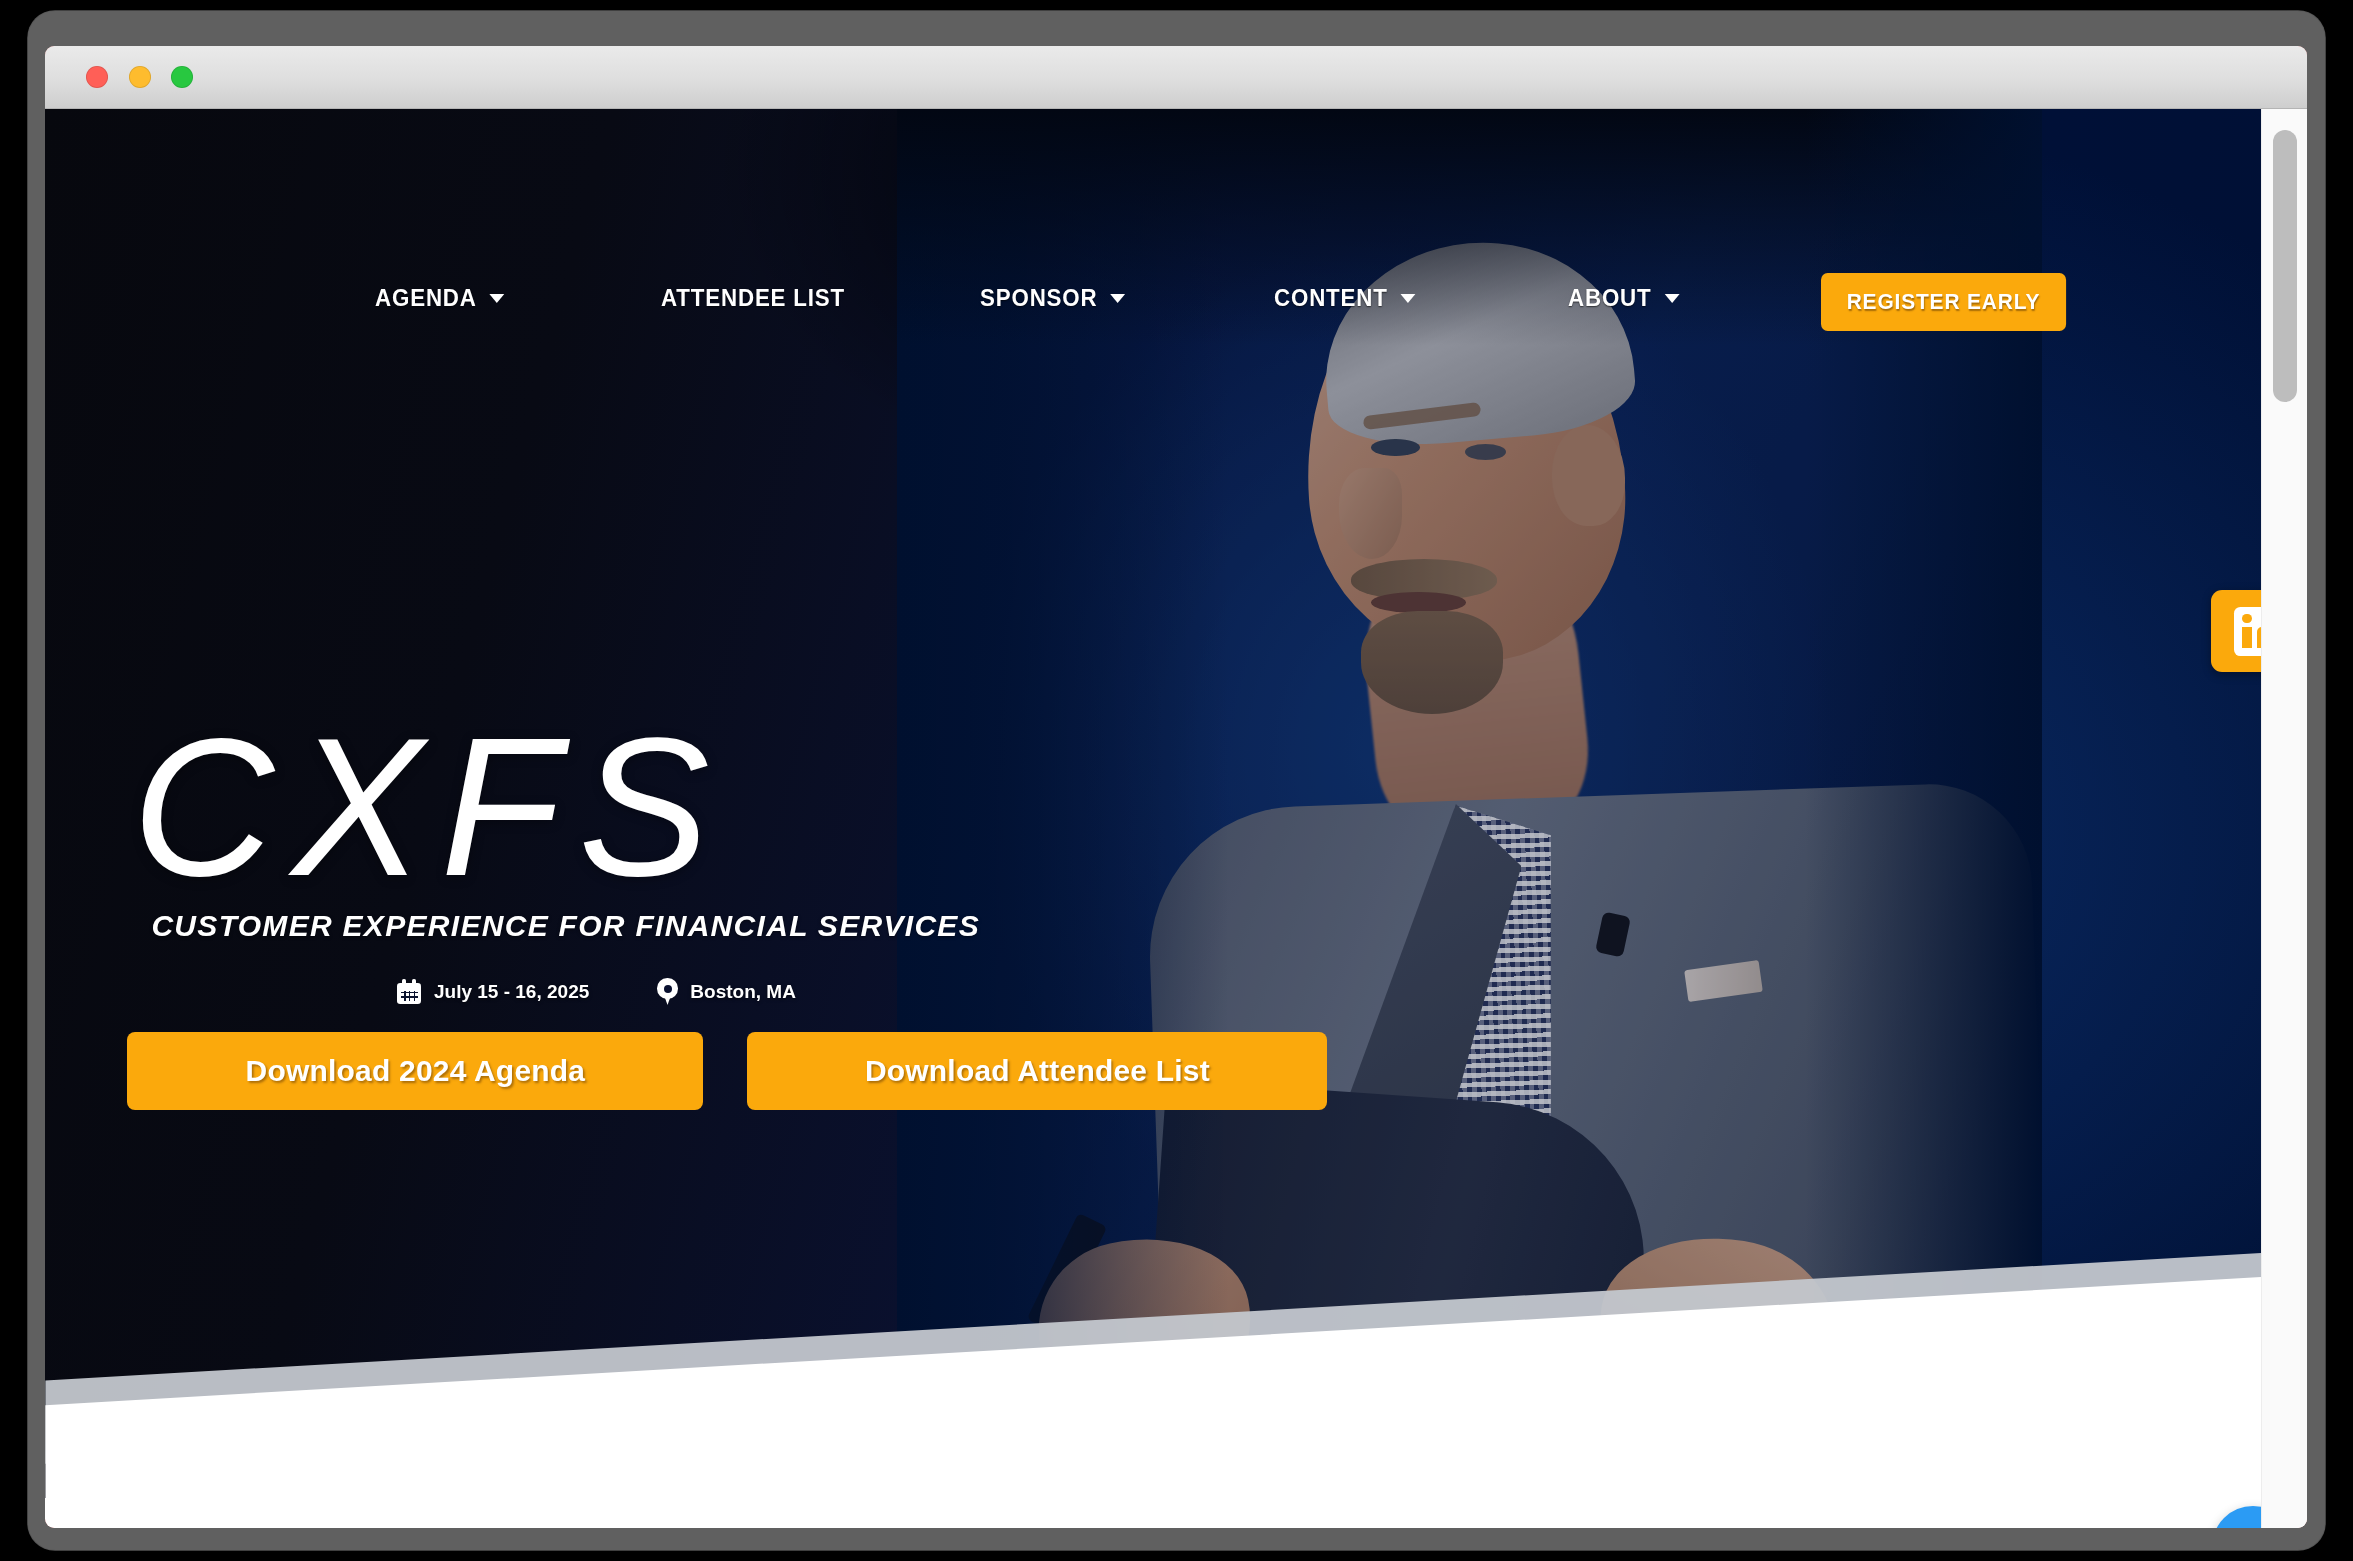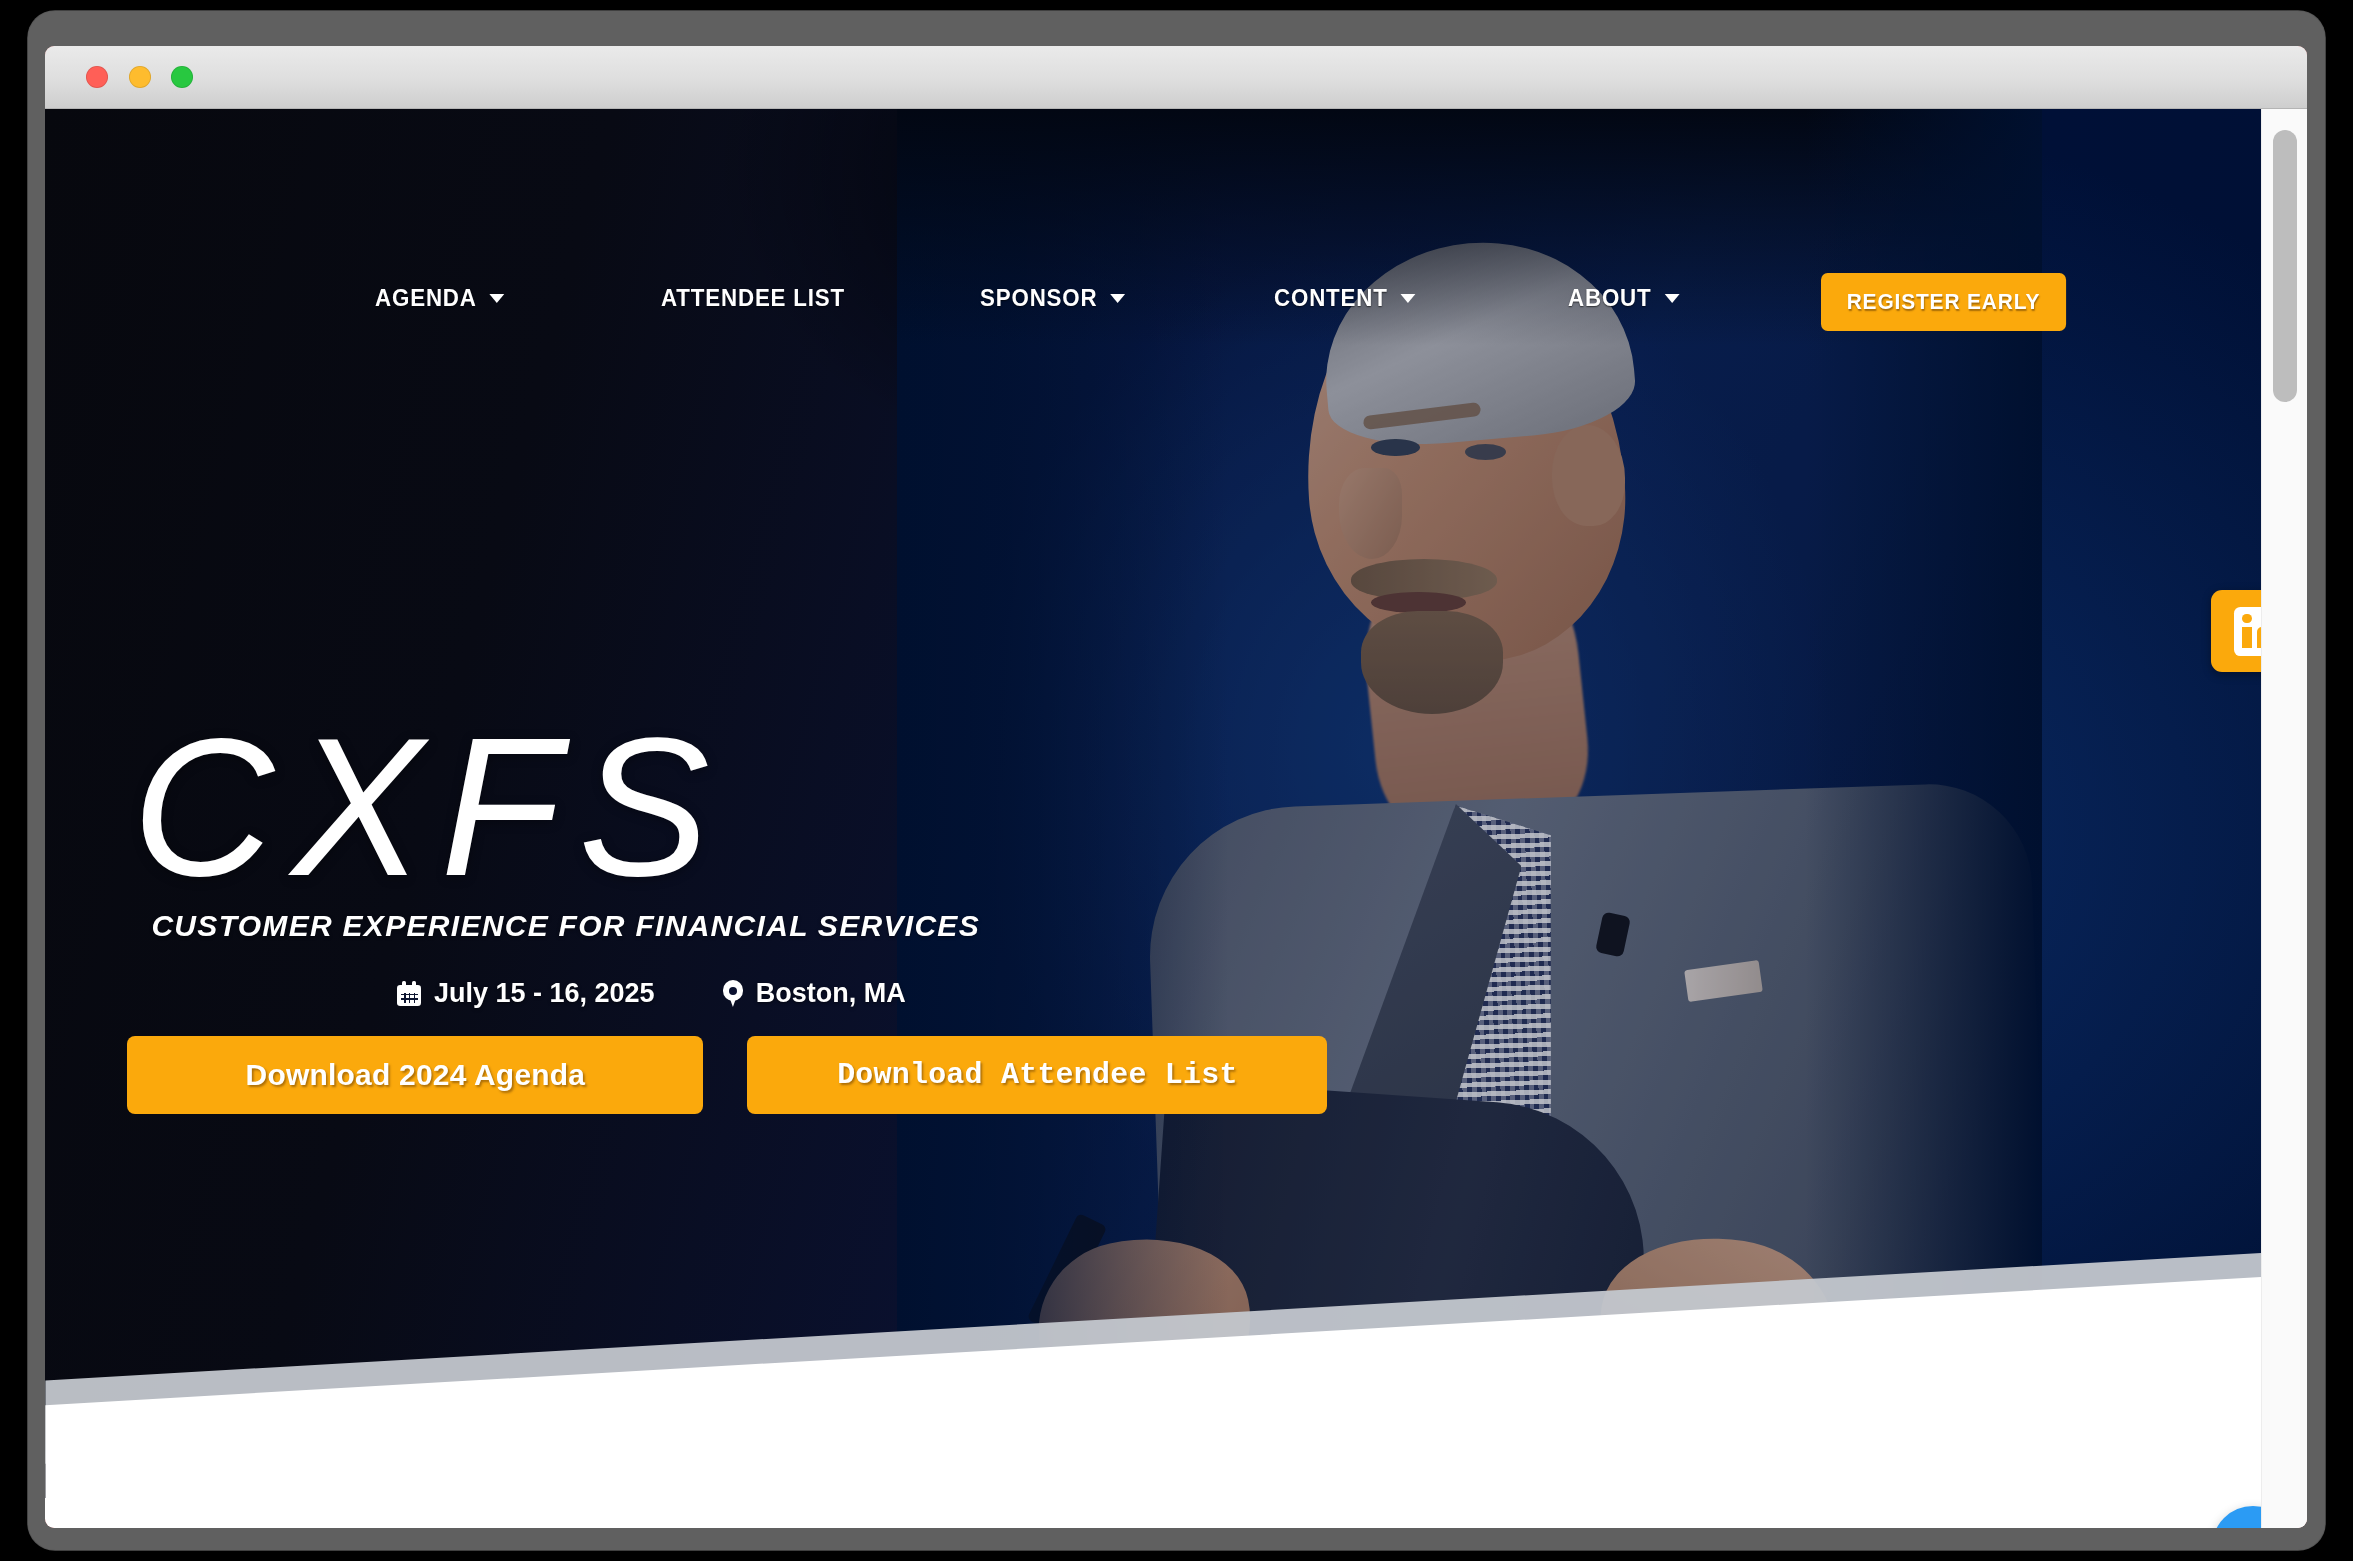--- a/index.html
+++ b/index.html
@@ -195,21 +195,21 @@
     text-shadow:0 1.6px 11px rgba(0,0,0,.35);
     font-style:italic;
   }
   .tagline {
     color:#fff; font-size:30px; font-weight:700; font-style:italic;
     letter-spacing:1.3px; margin-top:11px; margin-left:24px;
     text-shadow:0 0.8px 3.2px rgba(0,0,0,.55);
   }
   .meta { display:flex; gap:68px; margin-top:35px; margin-left:270px; }
   .meta-item { display:flex; align-items:center; gap:12.6px;
-               color:#fff; font-size:27px; font-weight:700;
+               color:#fff; font-size:19px; font-weight:700;
                text-shadow:0 0.8px 3.2px rgba(0,0,0,.6); white-space:nowrap; }
   .cal-icon { width:24px; height:25px; position:relative; flex:0 0 auto; }
   .cal-icon .body { position:absolute; left:0; top:4px; width:24px; height:21px;
                     background:#fff; border-radius:3.2px; }
   .cal-icon .tab1 { position:absolute; left:4.7px; top:0; width:4px; height:7px; background:#fff; border-radius:1.6px; }
   .cal-icon .tab2 { position:absolute; left:15px; top:0; width:4px; height:7px; background:#fff; border-radius:1.6px; }
   .cal-icon .grid { position:absolute; left:3.2px; top:12px; width:17.4px; height:9.5px;
                     background:
                       repeating-linear-gradient(90deg, transparent 0 3.2px, #0c1430 3.2px 4.7px),
                       repeating-linear-gradient(0deg, transparent 0 3.2px, #0c1430 3.2px 4.7px); }
@@ -223,21 +223,21 @@
 
   .cta-row { display:flex; gap:44px; margin-top:27px; }
   .cta {
     background:#fba90c; color:#fff; border:none; border-radius:8px;
     font-size:30px; font-weight:700; letter-spacing:0.2px;
     text-shadow:1.6px 2.4px 2.4px rgba(70,35,0,.45);
     cursor:pointer; white-space:nowrap;
     padding:22px 0; text-align:center;
   }
   .cta.agenda   { width:576px; }
-  .cta.attendee { width:580px;font-family:Liberation Mono, monospace; }
+  .cta.attendee { width:580px; }
 
   
   .li-tab {
     position:absolute; left:2166px; top:481px; z-index:50;
     width:95px; height:82px; background:#fba90c;
     border-radius:11px 0 0 11px;
     display:flex; align-items:center; justify-content:center;
     cursor:pointer; box-shadow:0 2.4px 8px rgba(0,0,0,.35);
   }
   .li-glyph { width:49px; height:49px; background:#fff; border-radius:6.3px; position:relative; }

